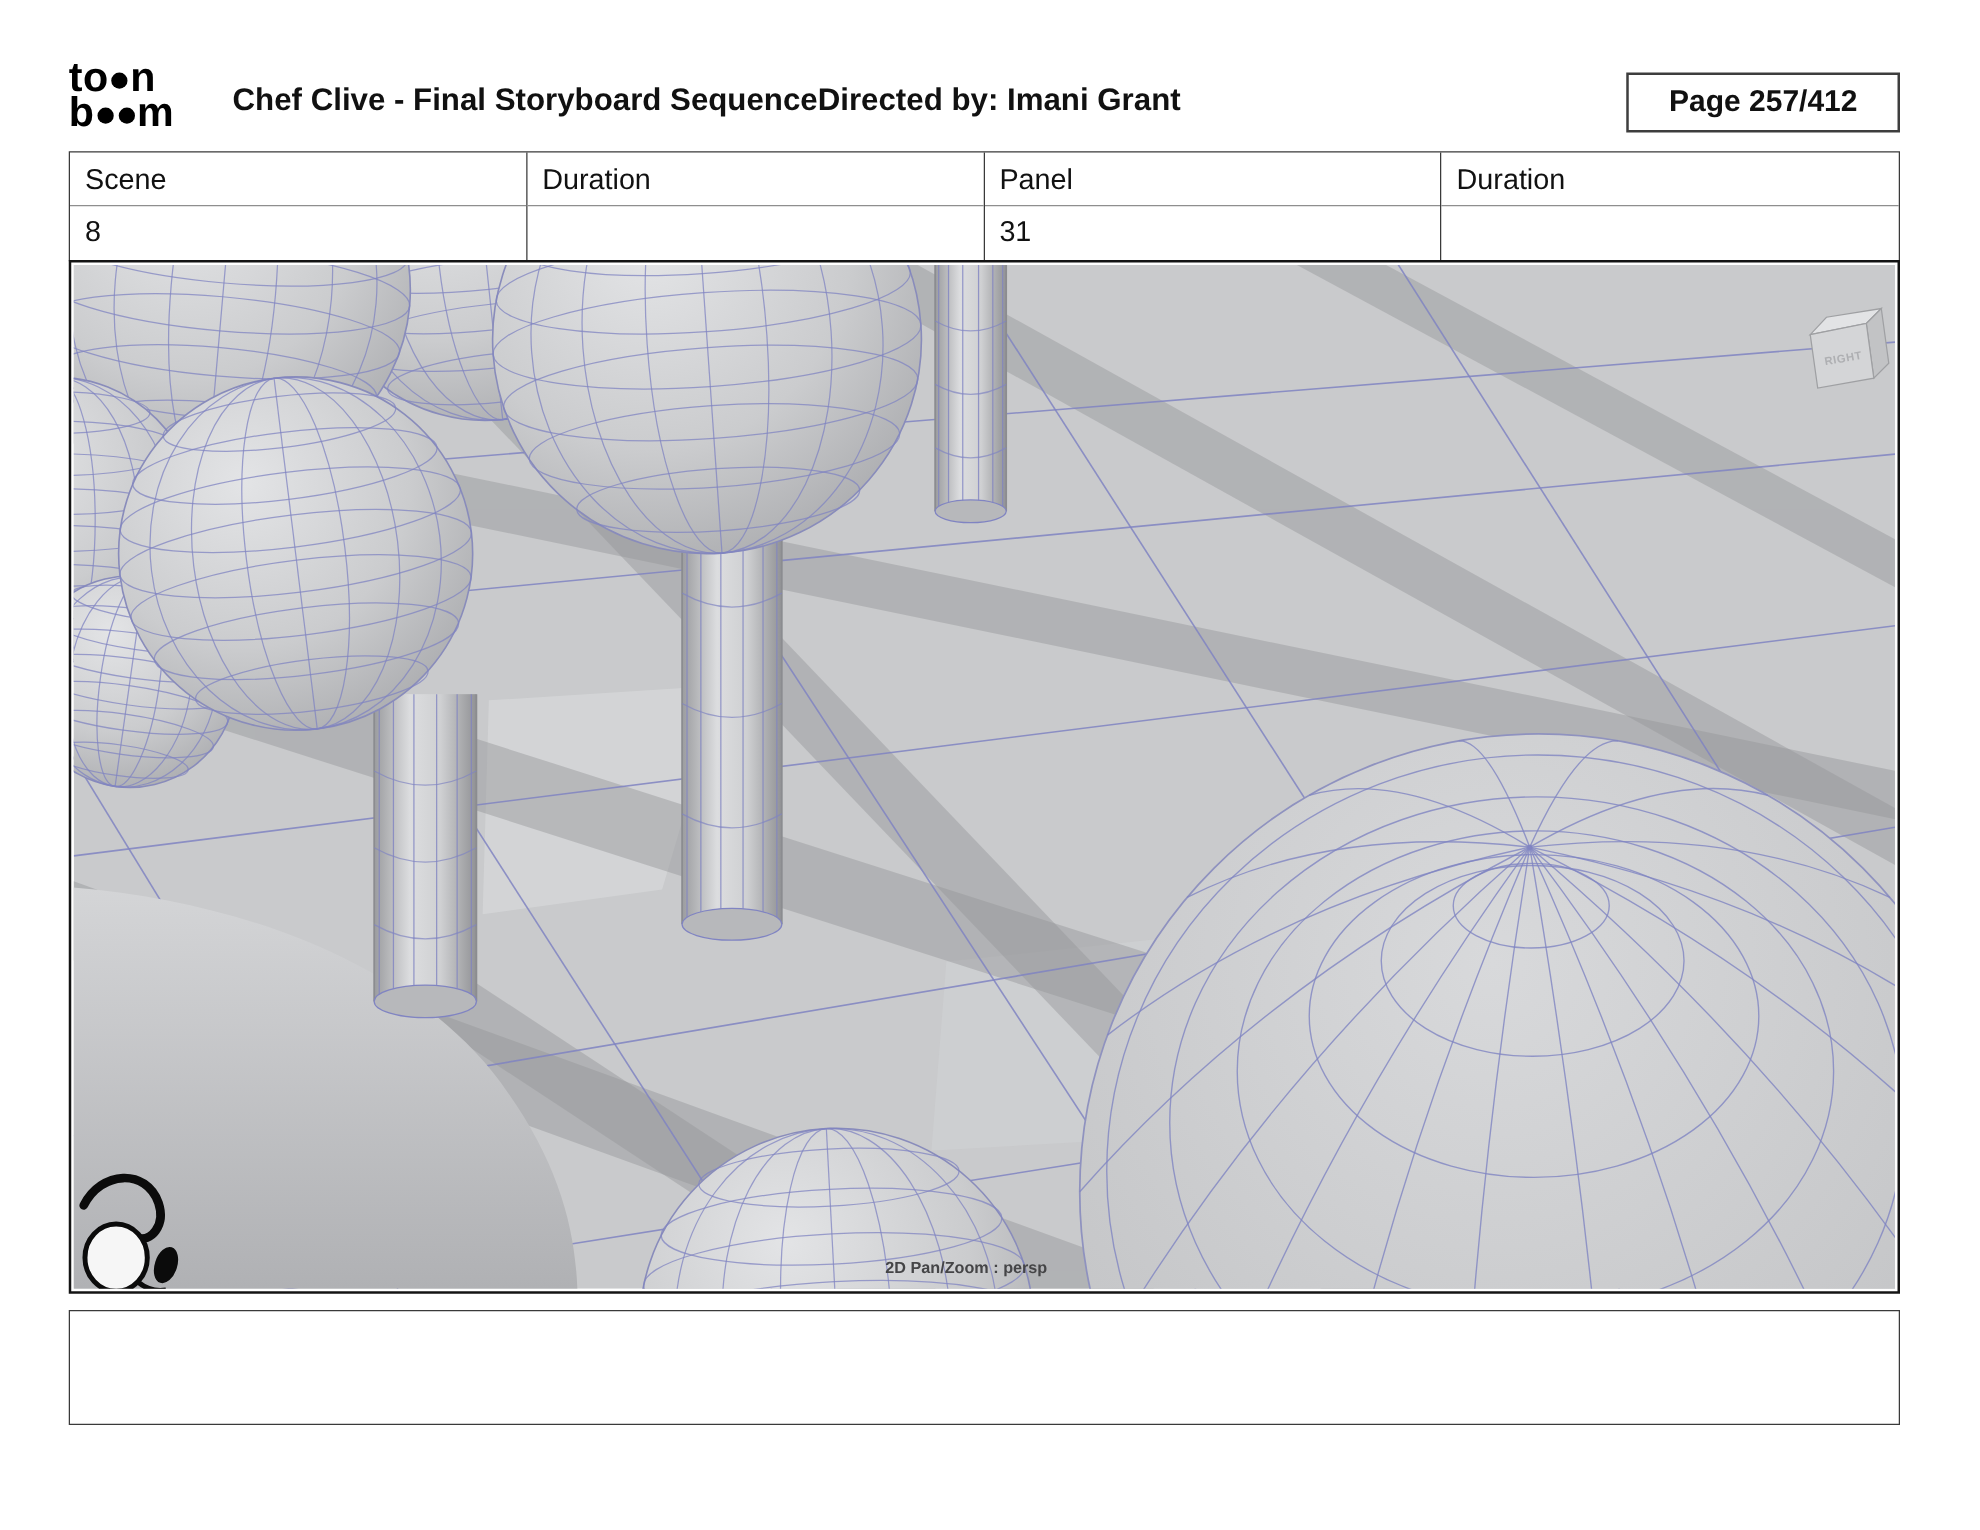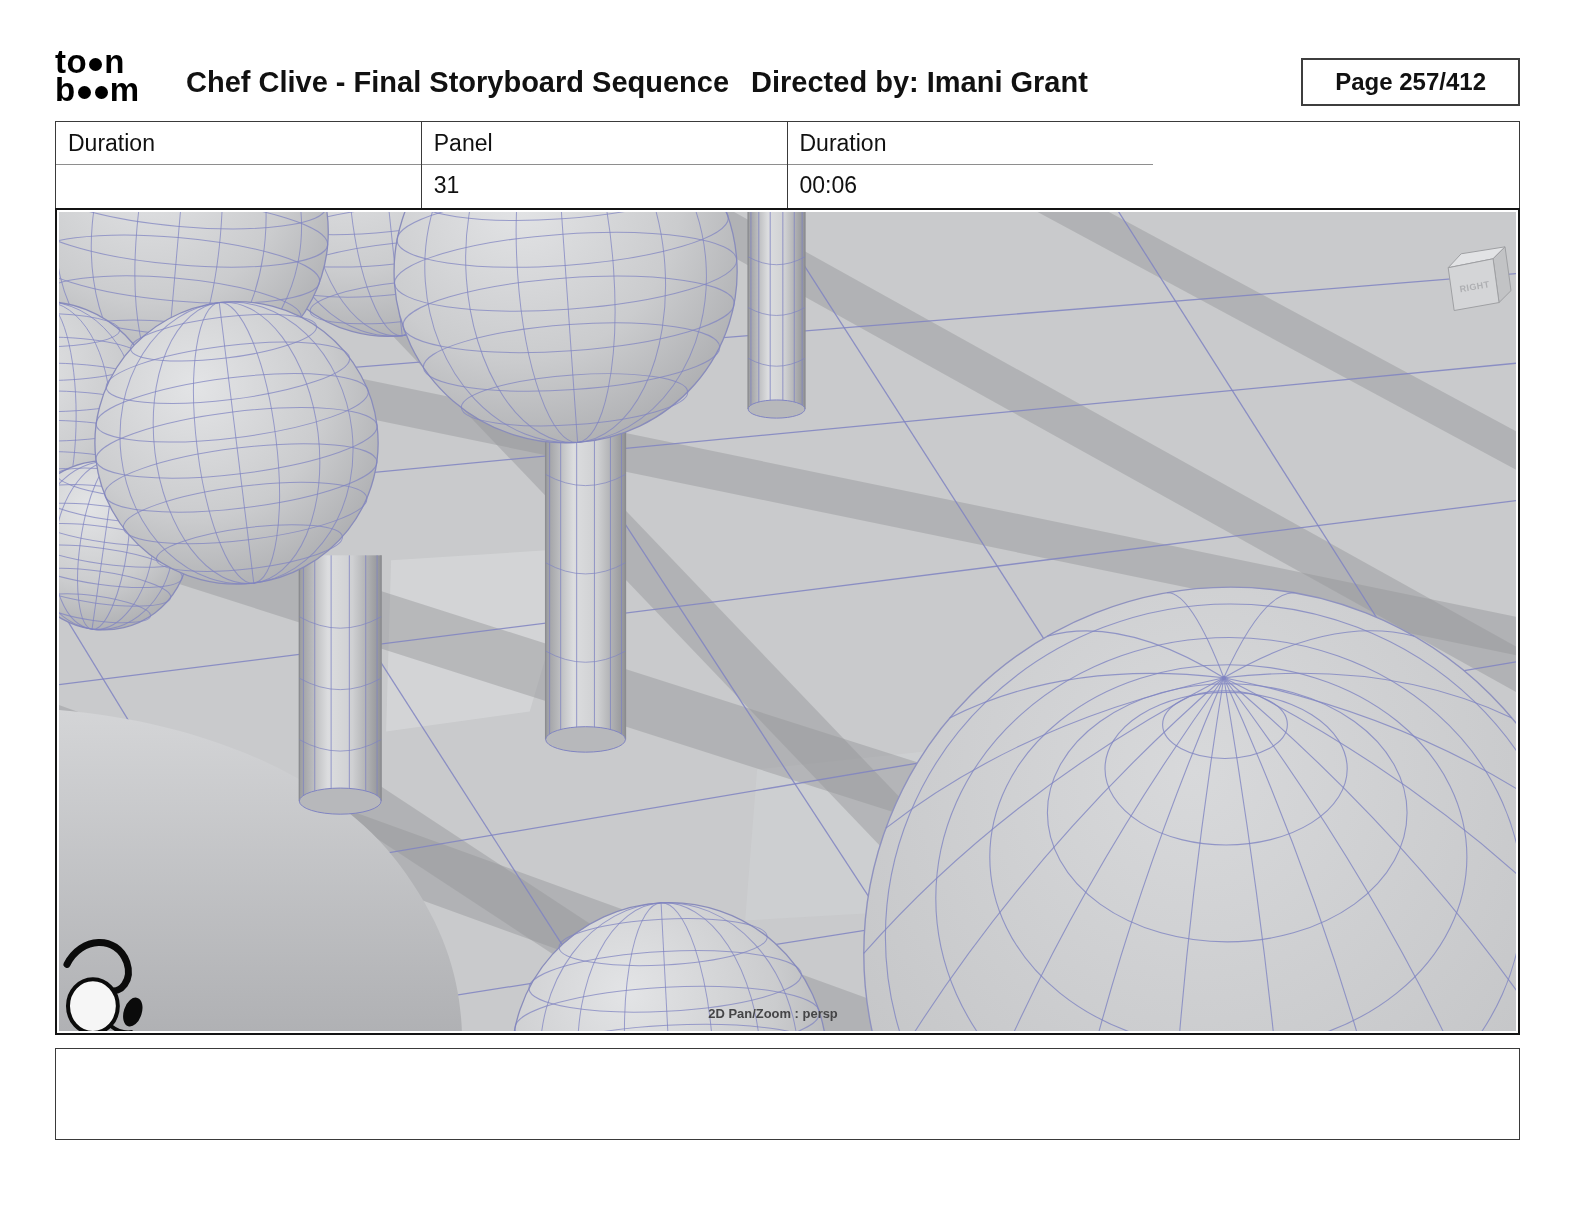--- a/index.html
+++ b/index.html
@@ -3,21 +3,21 @@
 <meta charset="utf-8">
 <style>
   *{margin:0;padding:0;box-sizing:border-box}
   html,body{width:1584px;height:1224px}
   body{background:#ffffff;font-family:"Liberation Sans",sans-serif;position:relative;overflow:hidden;color:#111}
 
   .logo{position:absolute;left:55px;top:48px}
   .logo-line{display:flex;align-items:center;height:28px;font-size:33px;font-weight:800;letter-spacing:.5px;color:#000}
   .logo .dot{width:13px;height:13px;border-radius:50%;background:#000;display:inline-block;margin:4px 2px 0 2px}
 
-  .title-row{position:absolute;left:186px;top:66px;display:flex;gap:22px;font-size:29px;font-weight:700;white-space:nowrap}
+  .title-row{position:absolute;left:186px;top:66px;display:flex;font-size:25px;font-weight:700;white-space:nowrap}
 
   .page-box{position:absolute;right:64px;top:58px;border:2px solid #3e3e3e;padding:8px 32px;font-size:24px;font-weight:700;background:#fff}
 
   .info-table{position:absolute;left:55px;right:64px;top:121px;border:1.5px solid #3a3a3a;display:grid;grid-template-columns:repeat(4,1fr);background:#fff}
   .info-cell{border-right:1.5px solid #3a3a3a;min-width:0}
   .info-cell:last-child{border-right:none}
   .cell-label{font-size:23px;padding:8px 0 7px 12px;border-bottom:1px solid #8e8e8e}
   .cell-value{font-size:23px;padding:7px 0 9px 12px;min-height:40px}
 
   .viewport{position:absolute;left:55px;right:64px;top:208px;height:827px;border:2px solid #141414;background:#fff;padding:2px}
@@ -44,29 +44,32 @@
 
 <div class="title-row">
   <span>Chef Clive - Final Storyboard Sequence</span>
   <span>Directed by: Imani Grant</span>
 </div>
 
 <div class="page-box">Page 257/412</div>
 
 <div class="info-table">
   <div class="info-cell">
+    <div class="cell-label">Scene</div>
+    <div class="cell-value">8</div>
+  </div>
+  <div class="info-cell">
     <div class="cell-label">Duration</div>
   </div>
   <div class="info-cell">
     <div class="cell-label">Panel</div>
     <div class="cell-value">31</div>
   </div>
   <div class="info-cell">
     <div class="cell-label">Duration</div>
-    <div class="cell-value">00:06</div>
   </div>
 </div>
 
 <div class="viewport">
   <svg id="scene" viewBox="0 0 1461 823" preserveAspectRatio="none">
     <defs>
       <radialGradient id="sphGrad" cx="38%" cy="28%" r="78%">
         <stop offset="0%" stop-color="#e3e4e6"></stop>
         <stop offset="60%" stop-color="#cbccce"></stop>
         <stop offset="100%" stop-color="#acadb0"></stop>

